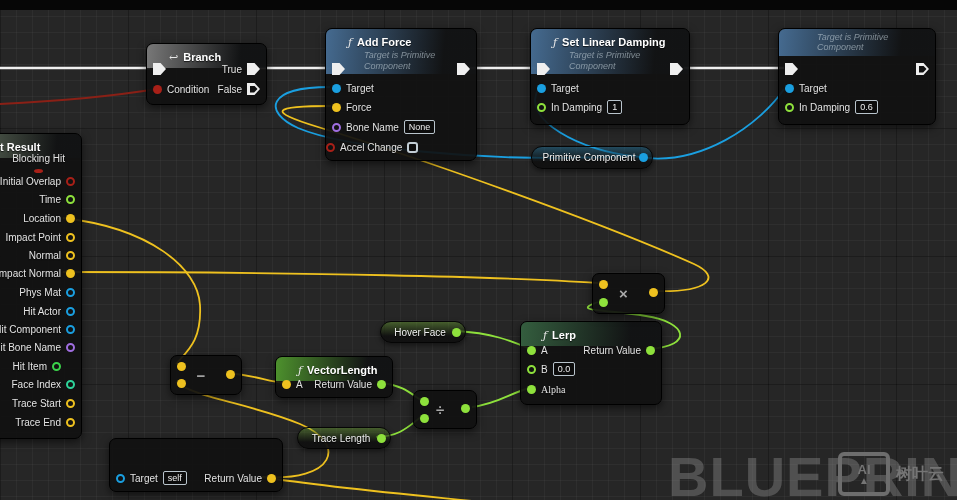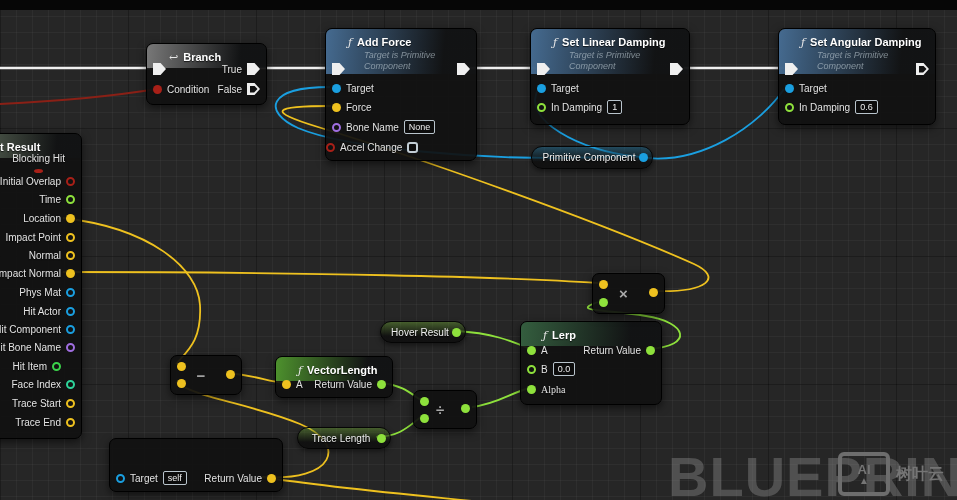--- a/index.html
+++ b/index.html
@@ -136,21 +136,20 @@
           <span class="lbl">Target</span>
         </div>
         <div class="pinrow" style="top: 69px; left: 6px;">
           <div class="dot" style="border-color: rgb(142, 225, 60); background: transparent;"></div>
           <span class="lbl">In Damping</span>
           <span class="vbox">1</span>
         </div>
       </div>
       <div class="node fn" style="left: 778px; top: 28px; width: 156px; height: 95px;">
         <div class="hdr" style="background: linear-gradient(95deg, rgba(78, 122, 166, 0.85) 0%, rgba(18, 20, 22, 0.55) 78%);">
-          <div><span class="ic">ƒ</span><span class="ttl">Set Angular Damping</span></div>
           <span class="sub">Target is Primitive Component</span>
         </div>
         <div class="pinrow" style="top: 31px; left: 6px;">
           <div class="exec"></div>
         </div>
         <div class="pinrow" style="top: 31px; right: 6px;">
           <div class="exec hollow"></div>
         </div>
         <div class="pinrow" style="top: 50px; left: 6px;">
           <div class="dot" style="border: none; background: rgb(26, 159, 224);"></div>
@@ -307,21 +306,21 @@
         </div>
         <div class="pinrow" style="top: 8px; right: 6px;">
           <div class="dot" style="border: none; background: rgb(142, 225, 60);"></div>
         </div>
       </div>
       <div class="pill" style="left: 531px; top: 146px; width: 120px; height: 21px; background: linear-gradient(rgba(26, 159, 224, 0.3), rgba(16, 16, 16, 0.95) 70%);">
         <span class="lbl">Primitive Component</span>
         <span class="dot" style="background: rgb(26, 159, 224);"></span>
       </div>
       <div class="pill" style="left: 380px; top: 321px; width: 84px; height: 20px; background: linear-gradient(rgba(142, 225, 60, 0.3), rgba(16, 16, 16, 0.95) 70%);">
-        <span class="lbl">Hover Result</span>
+        <span class="lbl">Hover Face</span>
         <span class="dot" style="background: rgb(142, 225, 60);"></span>
       </div>
       <div class="pill" style="left: 297px; top: 427px; width: 92px; height: 20px; background: linear-gradient(rgba(142, 225, 60, 0.3), rgba(16, 16, 16, 0.95) 70%);">
         <span class="lbl">Trace Length</span>
         <span class="dot" style="background: rgb(142, 225, 60);"></span>
       </div>
     </div>
   <div id="topbar"></div>
   <div id="wm">BLUEPRINT</div>
   <div id="badge">

